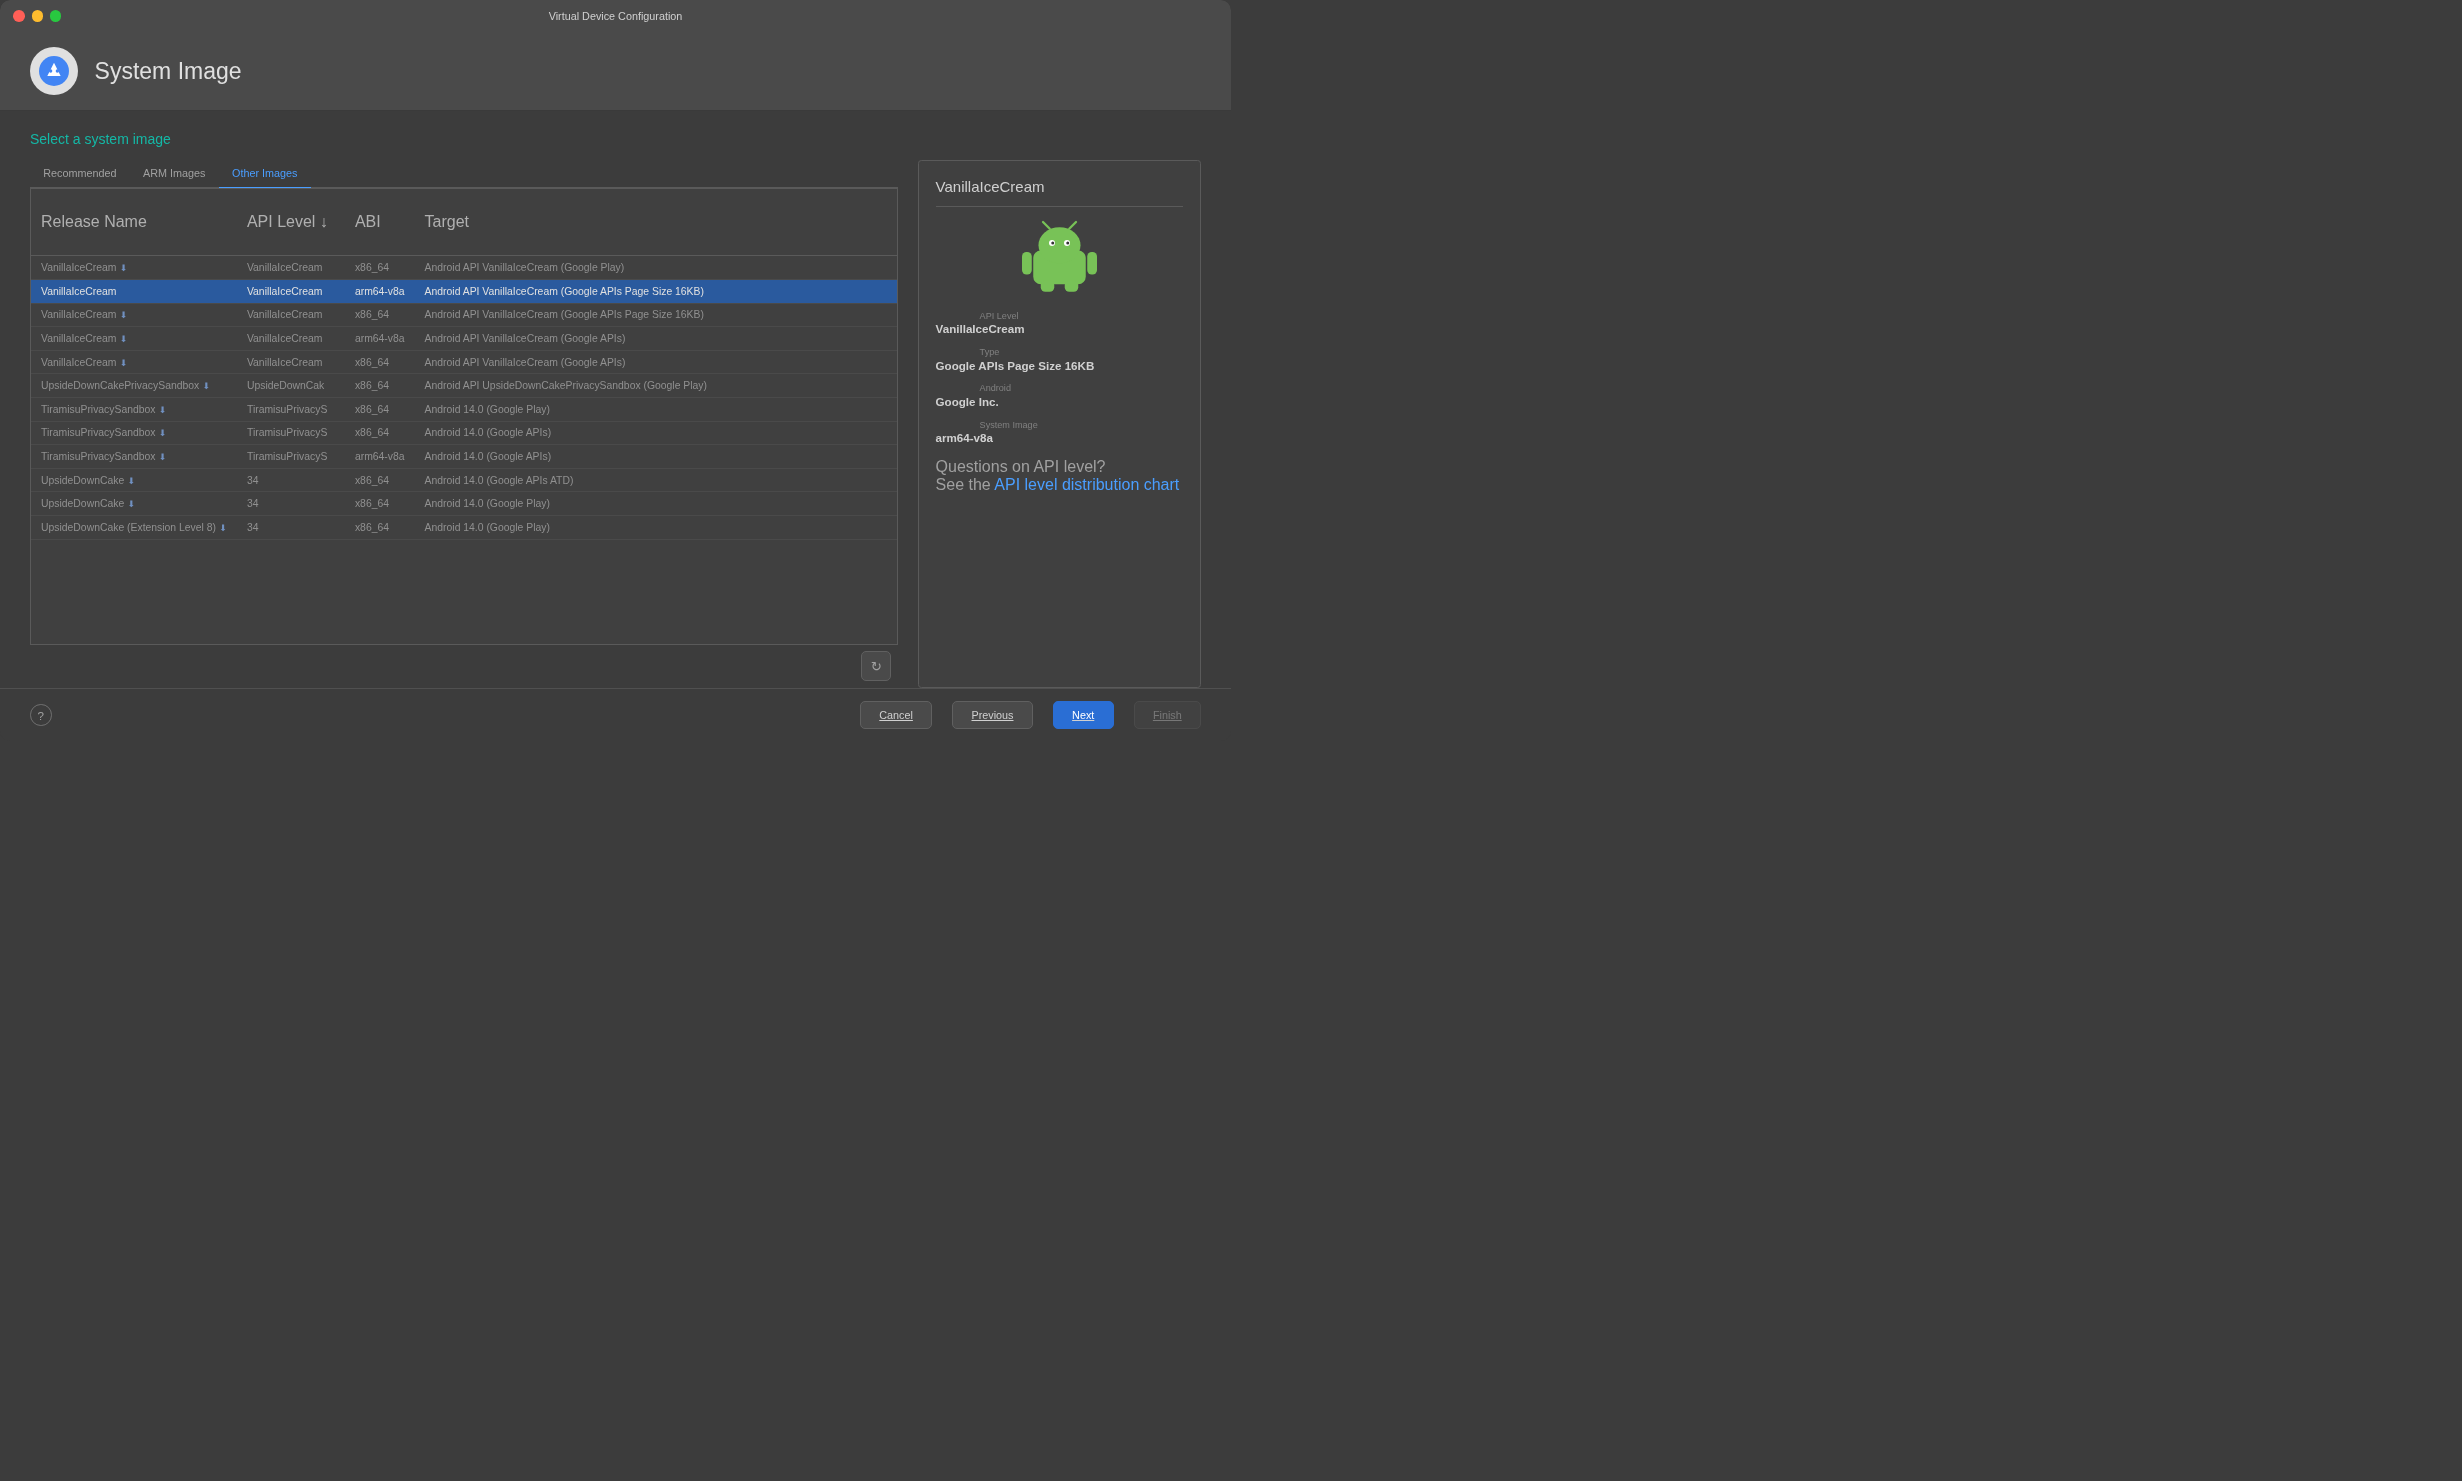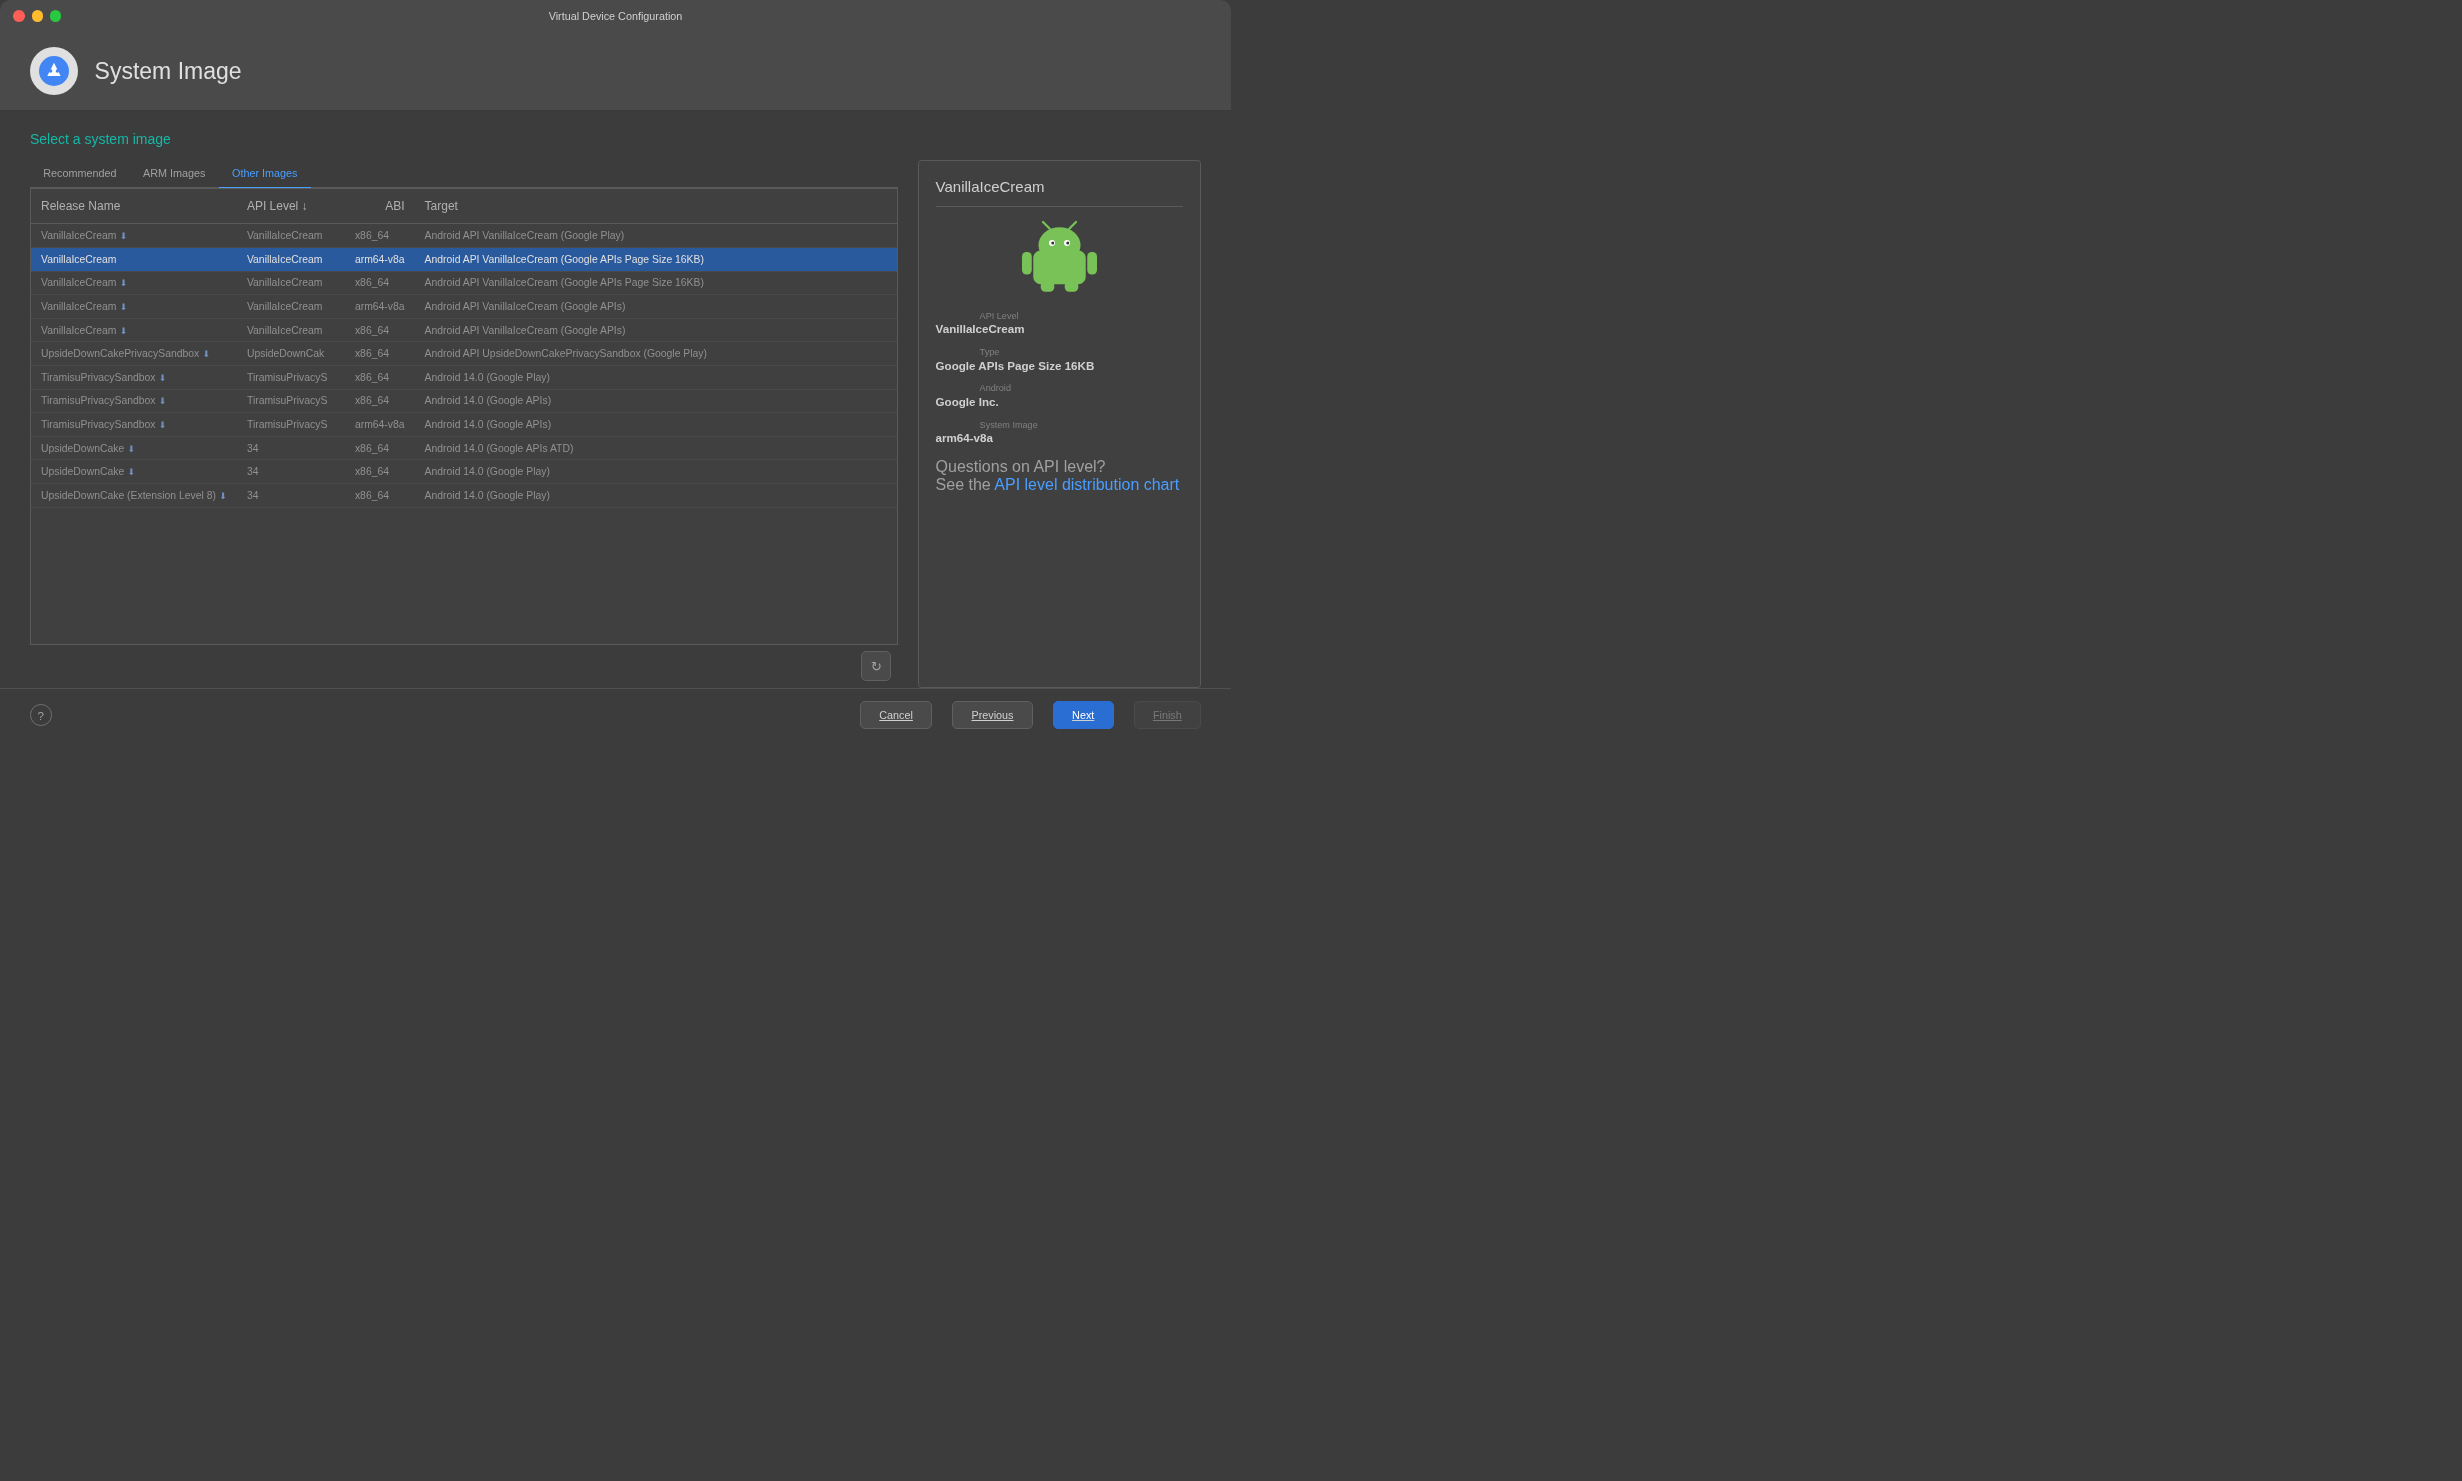--- a/index.html
+++ b/index.html
@@ -156,29 +156,29 @@
       width: 100%;
       border-collapse: collapse;
       font-size: 10.4px;
     }
     thead tr {
       background: #404040;
       border-bottom: 0.8px solid #5a5a5a;
     }
     thead th {
       text-align: left;
-      padding: 10px 10px;
+      padding: 24px 10px;
       color: #b0b0b0;
       font-weight: 500;
-      font-size: 12px;
+      font-size: 16px;
       white-space: nowrap;
     }
     thead th:first-child { width: 200px; }
     thead th:nth-child(2) { width: 108px; }
-    thead th:nth-child(3) { width: 67px; text-align: right; }
+    thead th:nth-child(3) { width: 67px; }
 
     tbody tr {
       border-bottom: 0.8px solid #4a4a4a;
       cursor: pointer;
     }
     tbody tr.selected { background: #2a5a9e; }
     tbody tr.selected td { color: #e0e0e0; }
 
     tbody td {
       padding: 5.8px 10px;

